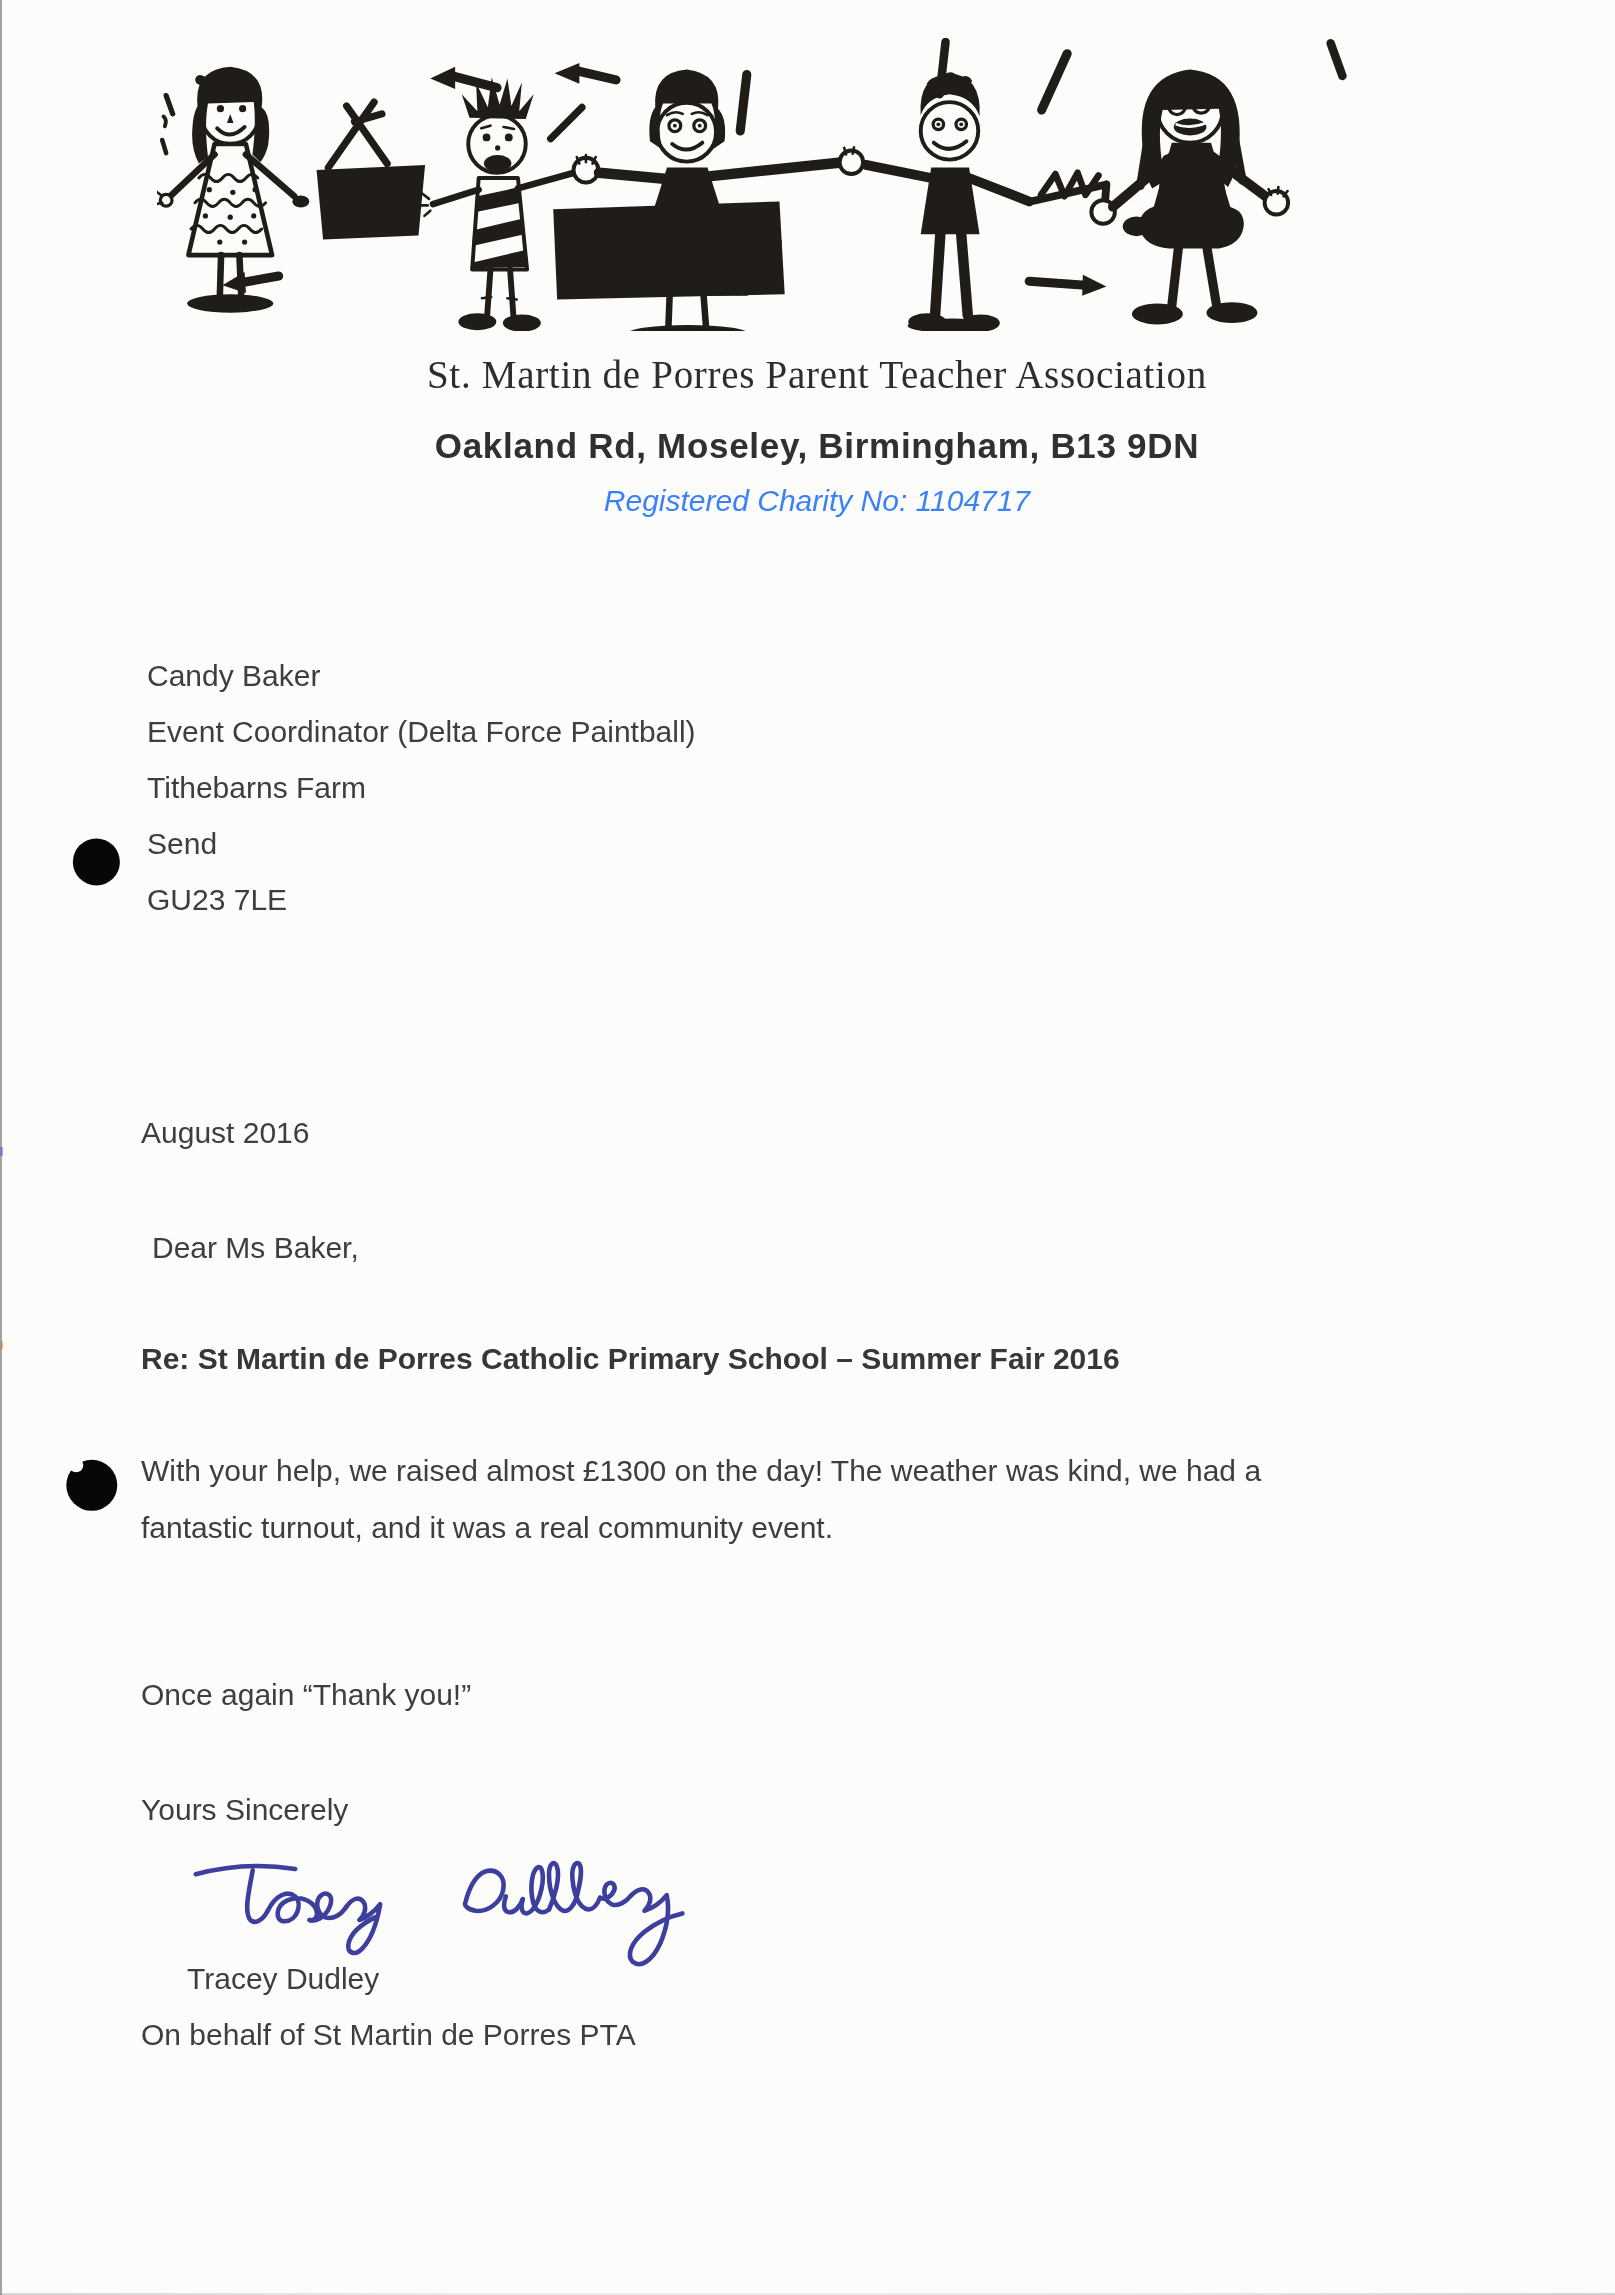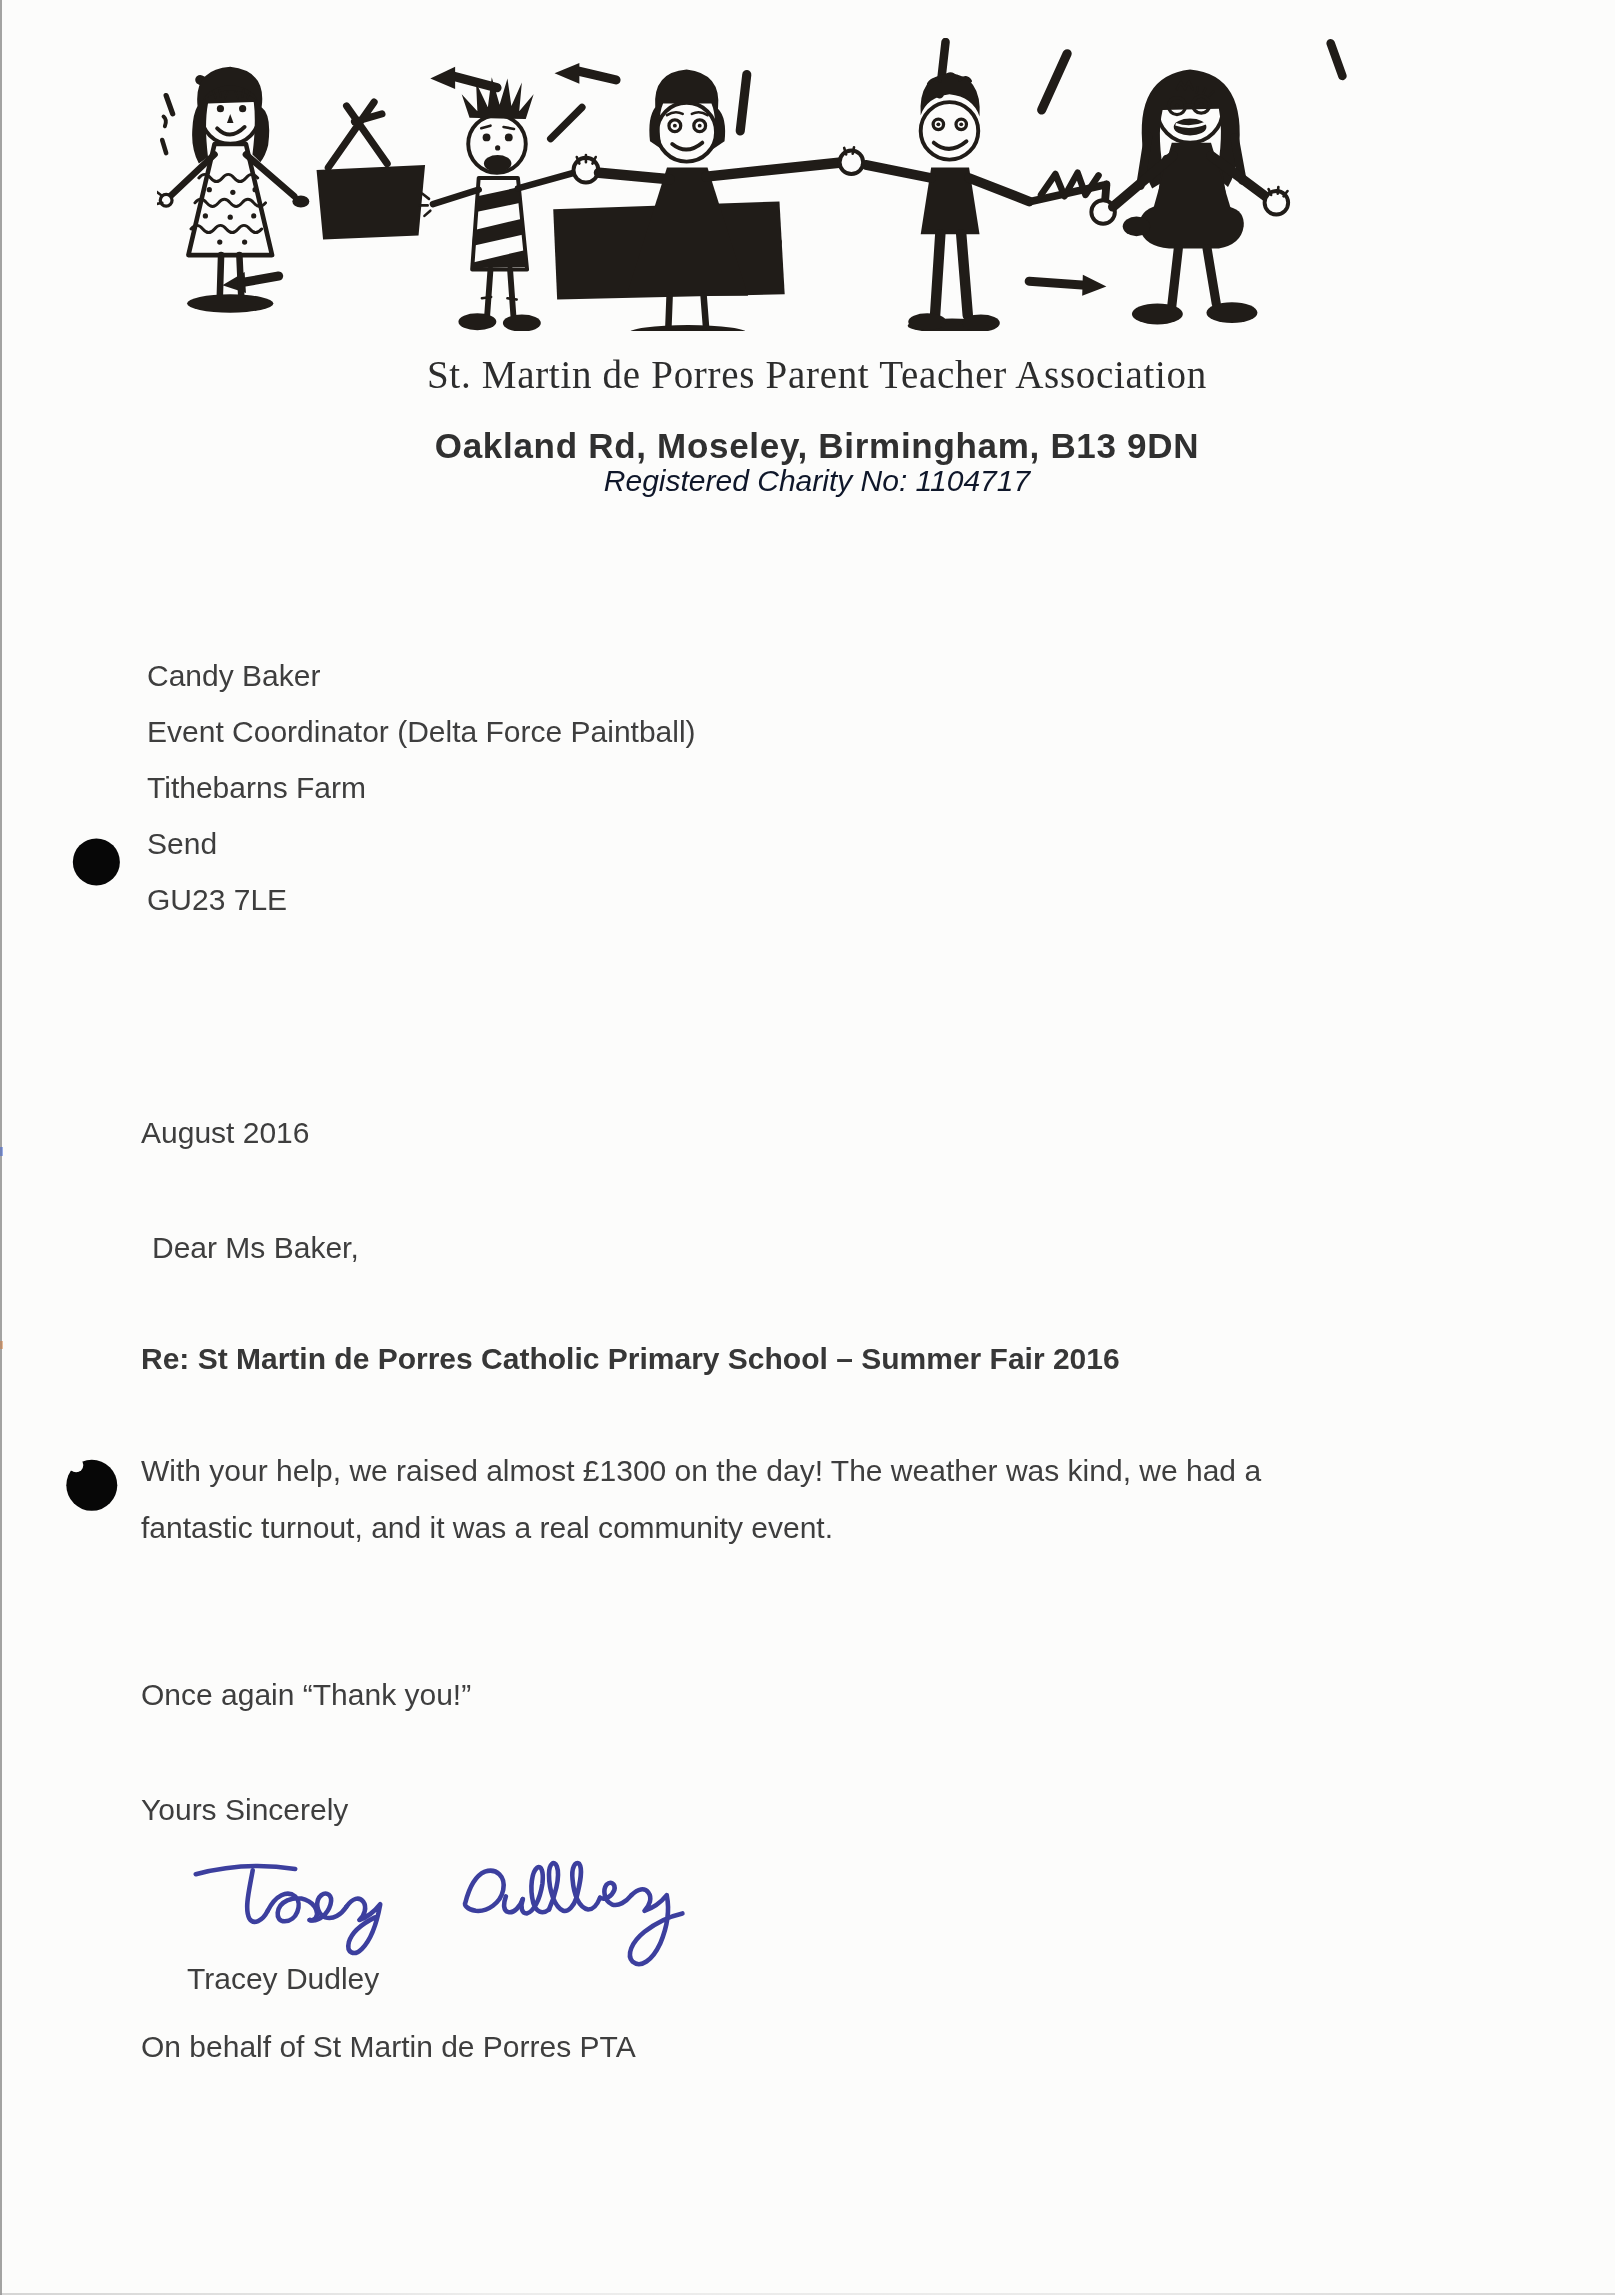--- a/index.html
+++ b/index.html
@@ -29,36 +29,36 @@
   .org-title{
     position:absolute;left:0;top:352px;width:100%;
     font-family:Liberation Serif, serif;
     font-size:39px;color:#2d2d2d;letter-spacing:0.7px;
   }
   .org-address{
     position:absolute;left:0;top:426px;width:100%;
     font-weight:bold;font-size:35px;color:#303030;letter-spacing:0.7px;
   }
   .org-charity{
-    position:absolute;left:0;top:464px;width:100%;
-    font-style:italic;font-size:30px;color:#0f172a;
+    position:absolute;left:0;top:484px;width:100%;
+    font-style:italic;font-size:30px;color:#3b82f6;
   }
   
   .bodyline{font-size:30px;color:var(--text);white-space:nowrap;}
   .recipient{left:147px;top:659px;}
   .recipient .bodyline{height:56px;}
   .dateline{left:141px;top:1116px;}
   .salutation{left:152px;top:1231px;}
   .subject{left:141px;top:1342px;font-weight:bold;color:#373737;}
   .paragraph{left:141px;top:1454px;}
   .paragraph .bodyline{height:57px;}
   .thanks{left:141px;top:1678px;}
   .closing{left:141px;top:1793px;}
   .name{left:141px;top:1962px;margin-left:46px;}
-  .onbehalf{left:141px;top:2018px;margin-top:12px;}
+  .onbehalf{left:141px;top:2018px;}
   
   .ln{stroke:var(--ink);fill:none;stroke-linecap:round;stroke-linejoin:round;}
   .ink{fill:var(--ink);stroke:none;}
   .skin{fill:var(--paper);stroke:var(--ink);stroke-linejoin:round;}
   .sig-stroke{stroke:var(--sig);fill:none;stroke-linecap:round;stroke-linejoin:round;stroke-width:7;}
   .punch{fill:#070707;}
 </style>
 </head>
 <body>
 

